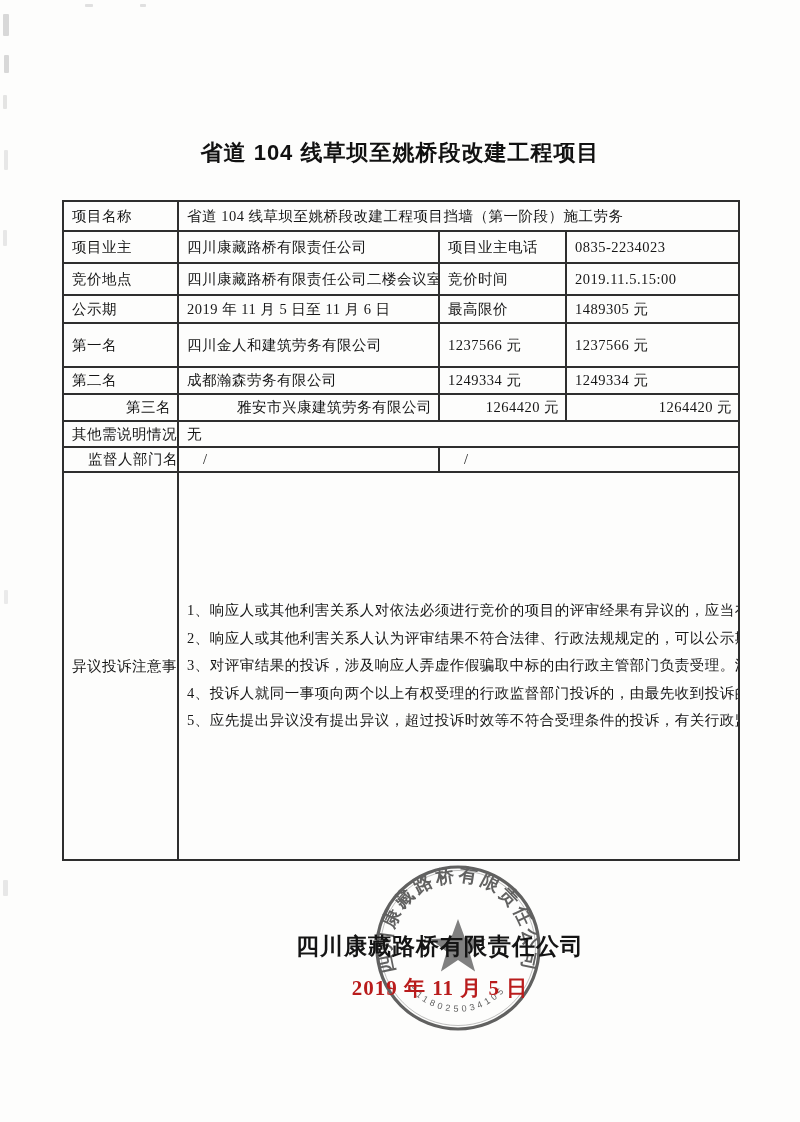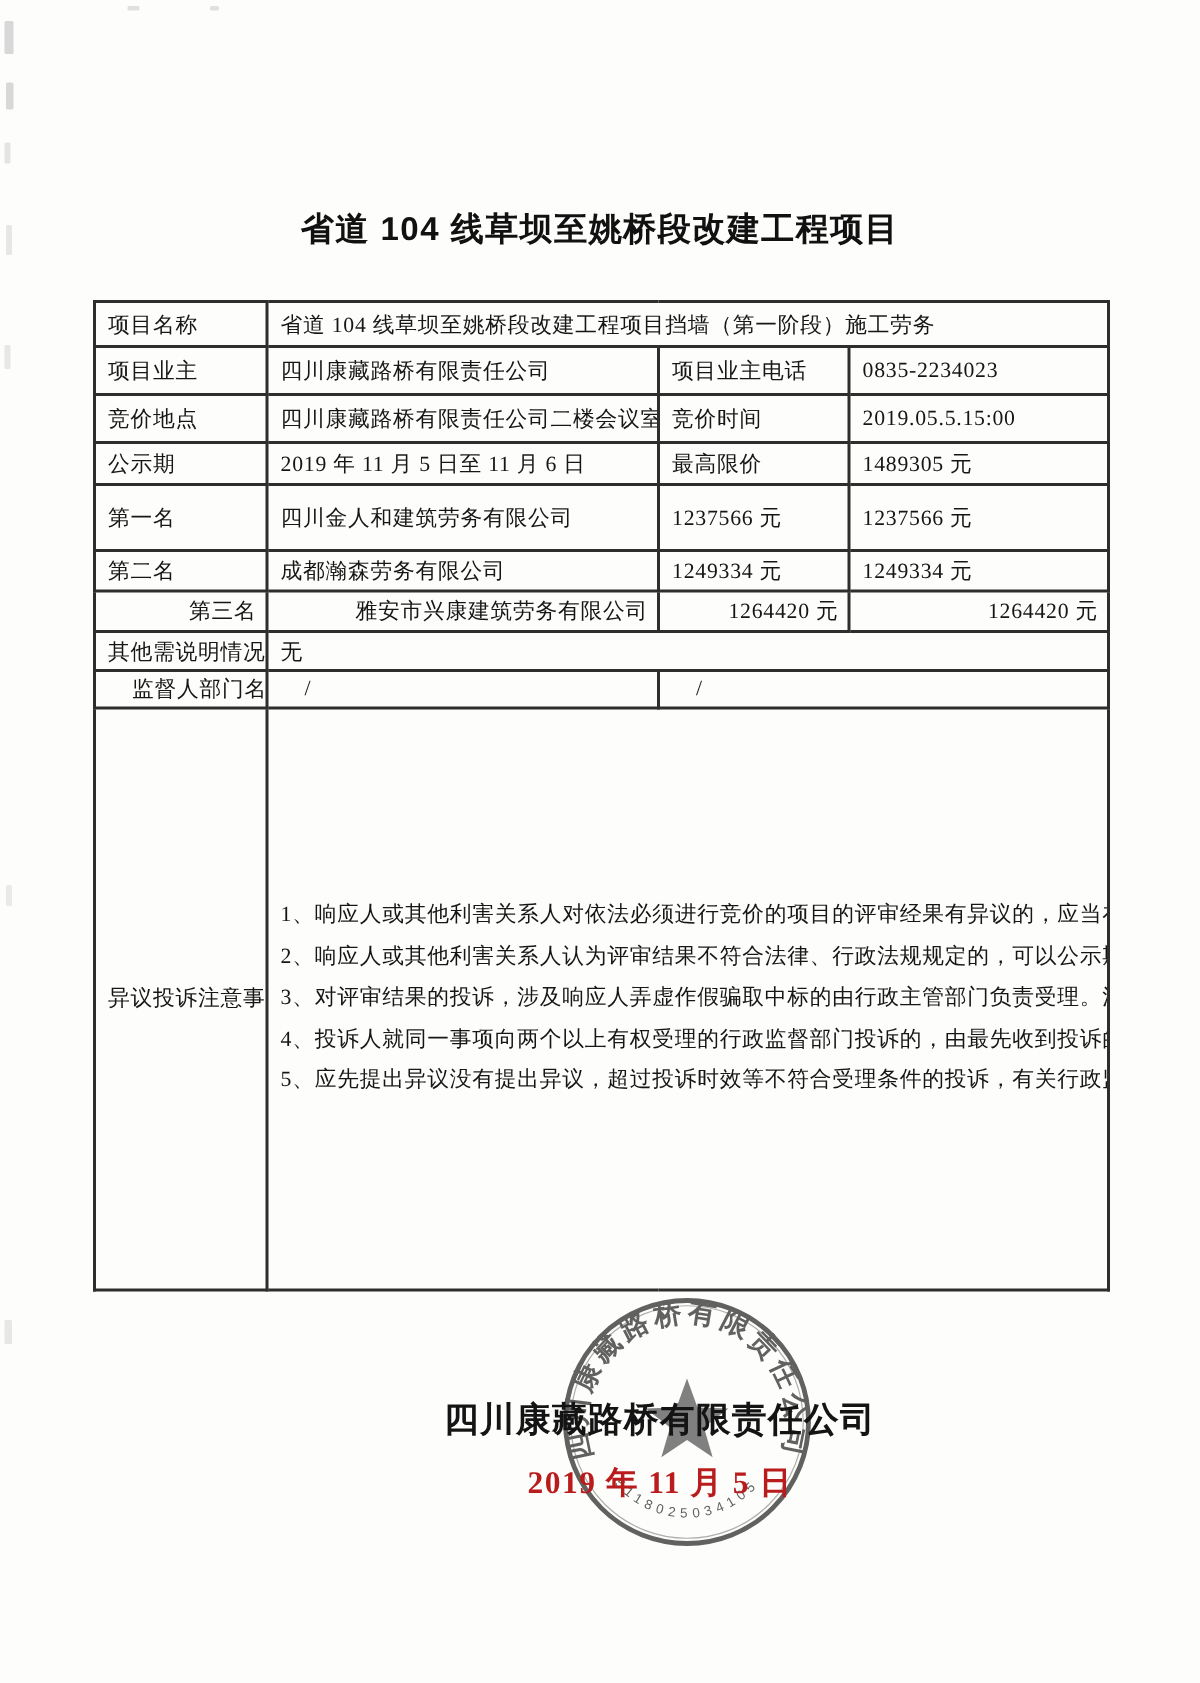--- a/index.html
+++ b/index.html
@@ -126,21 +126,21 @@
     <tr class="r2">
       <td>项目业主</td>
       <td>四川康藏路桥有限责任公司</td>
       <td>项目业主电话</td>
       <td>0835-2234023</td>
     </tr>
     <tr class="r3">
       <td>竞价地点</td>
       <td>四川康藏路桥有限责任公司二楼会议室</td>
       <td>竞价时间</td>
-      <td>2019.05.5.15:00</td>
+      <td>2019.11.5.15:00</td>
     </tr>
     <tr class="r4">
       <td>公示期</td>
       <td>2019 年 11 月 5 日至 11 月 6 日</td>
       <td>最高限价</td>
       <td>1489305 元</td>
     </tr>
     <tr class="r6">
       <td>第一名</td>
       <td>四川金人和建筑劳务有限公司</td>

